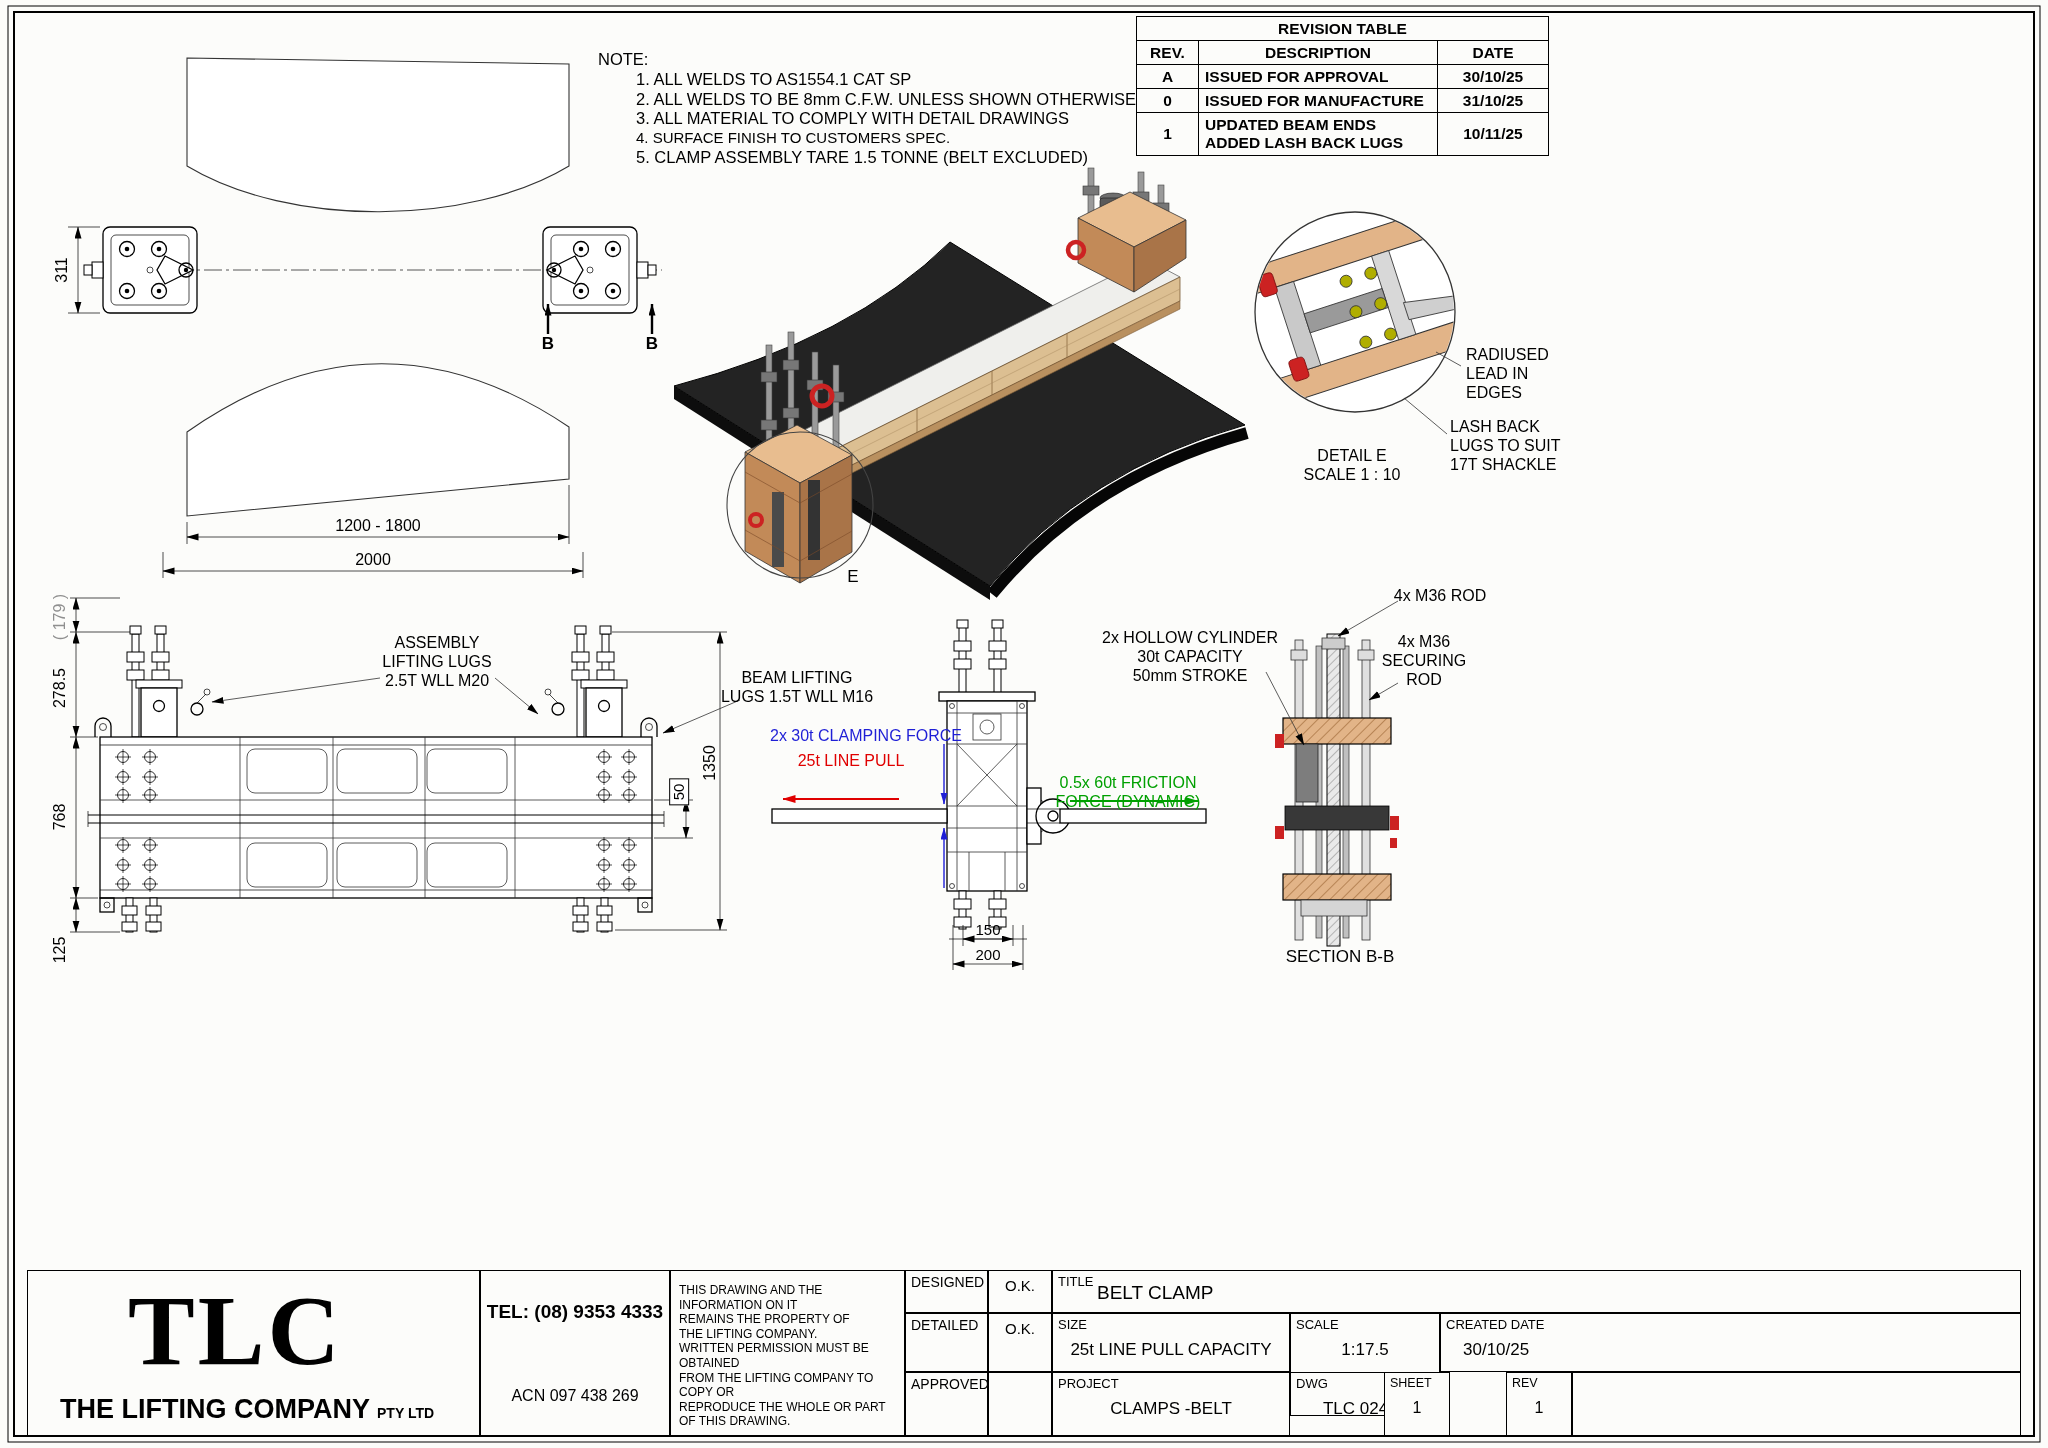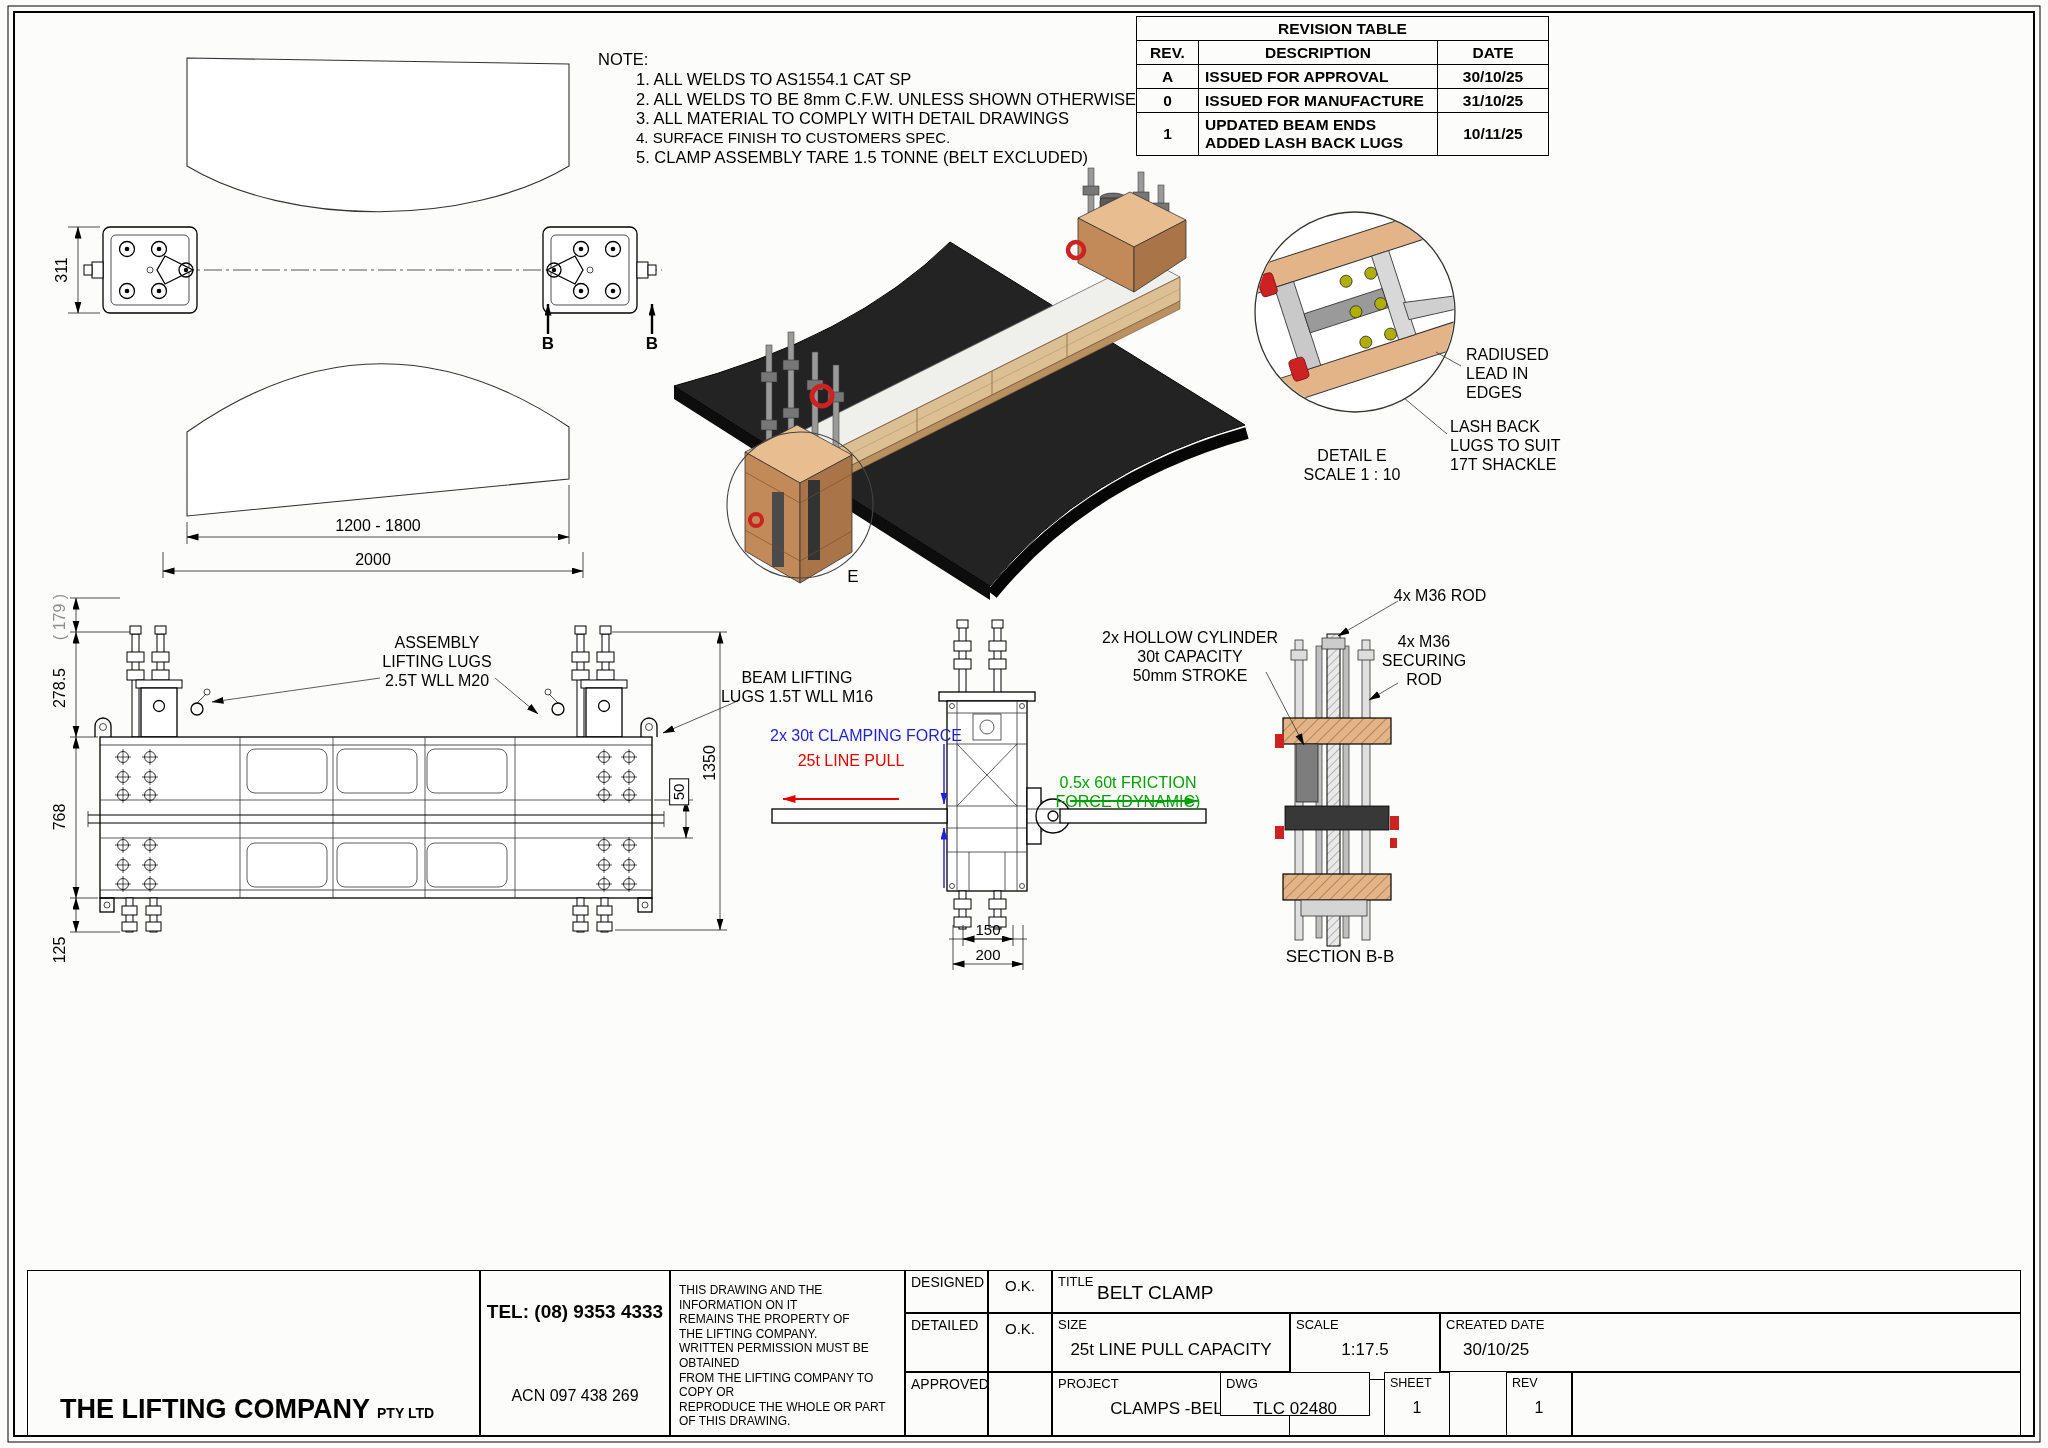--- a/index.html
+++ b/index.html
@@ -492,20 +492,21 @@
       <td class="desc">UPDATED BEAM ENDS
 ADDED LASH BACK LUGS</td>
       <td>10/11/25</td>
     </tr>
   </tbody>
       </table>
 </div>
 
 <div>
   <div class="tb-cell" style="left:27px;top:1270px;width:453px;height:166px">
+    <div style="position:absolute;left:100px;top:2px;font-family:'Liberation Serif',serif;font-weight:bold;font-size:100px;letter-spacing:3px;">TLC</div>
     <div style="position:absolute;left:32px;bottom:10px;font-size:27px;font-weight:bold;white-space:nowrap;">
       <span>THE LIFTING COMPANY</span>
       <span style="font-size:14px;">PTY LTD</span>
     </div>
   </div>
   <div class="tb-cell" style="left:480px;top:1270px;width:190px;height:166px">
     <div style="position:absolute;left:50%;top:30px;transform:translateX(-50%);font-size:19px;font-weight:bold;white-space:nowrap;">TEL: (08) 9353 4333</div>
     <div style="position:absolute;left:50%;top:116px;transform:translateX(-50%);font-size:16px;white-space:nowrap;">ACN 097 438 269</div>
   </div>
   <div class="tb-cell" style="left:670px;top:1270px;width:235px;height:166px">
@@ -550,21 +551,21 @@
     <span class="tb-value tb-center" style="top:26px">1:17.5</span>
   </div>
   <div class="tb-cell" style="left:1440px;top:1313px;width:581px;height:59px">
     <span class="tb-label">CREATED DATE</span>
     <span class="tb-value" style="left:22px;top:26px">30/10/25</span>
   </div>
   <div class="tb-cell" style="left:1052px;top:1372px;width:238px;height:64px">
     <span class="tb-label">PROJECT</span>
     <span class="tb-value tb-center" style="top:26px">CLAMPS -BELT</span>
   </div>
-  <div class="tb-cell" style="left:1220px;top:1372px;width:150px;height:44px">
+  <div class="tb-cell" style="left:1290px;top:1372px;width:150px;height:44px">
     <span class="tb-label">DWG</span>
     <span class="tb-value tb-center" style="top:26px">TLC 02480</span>
   </div>
   <div class="tb-cell" style="left:1384px;top:1372px;width:66px;height:64px">
     <span class="tb-label" style="font-size:12.5px">SHEET</span>
     <span class="tb-value tb-center" style="top:26px;font-size:16px">1</span>
   </div>
   <div class="tb-cell" style="left:1506px;top:1372px;width:66px;height:64px">
     <span class="tb-label" style="font-size:12.5px">REV</span>
     <span class="tb-value tb-center" style="top:26px;font-size:16px">1</span>

